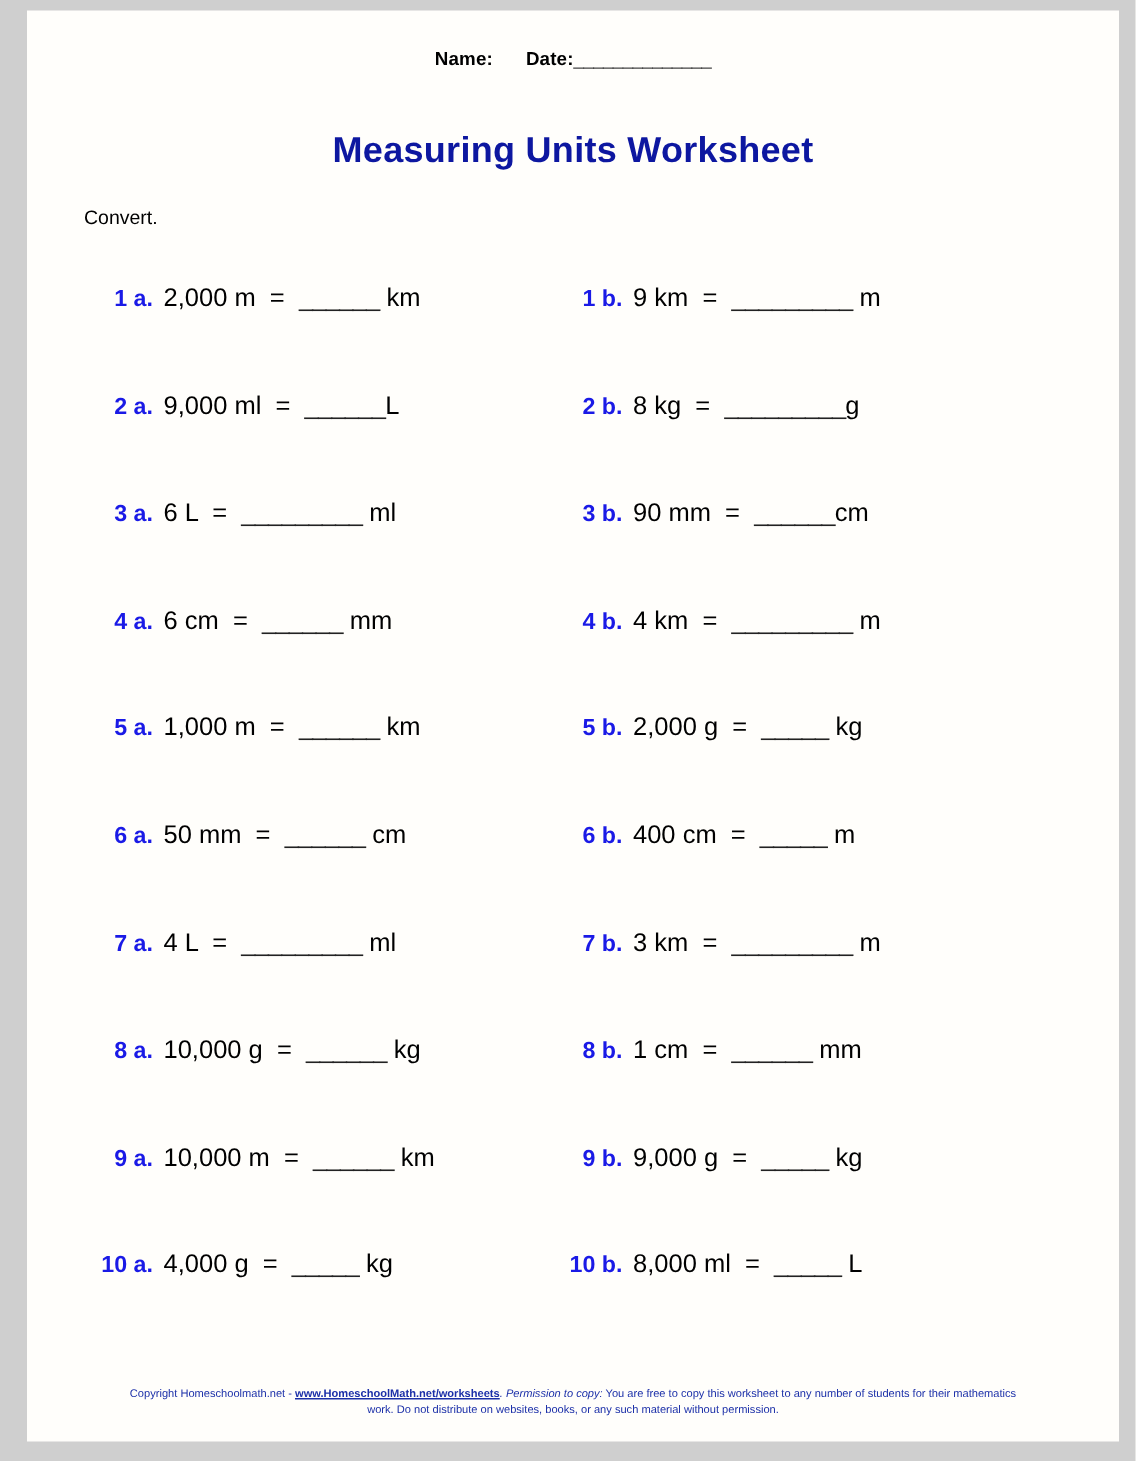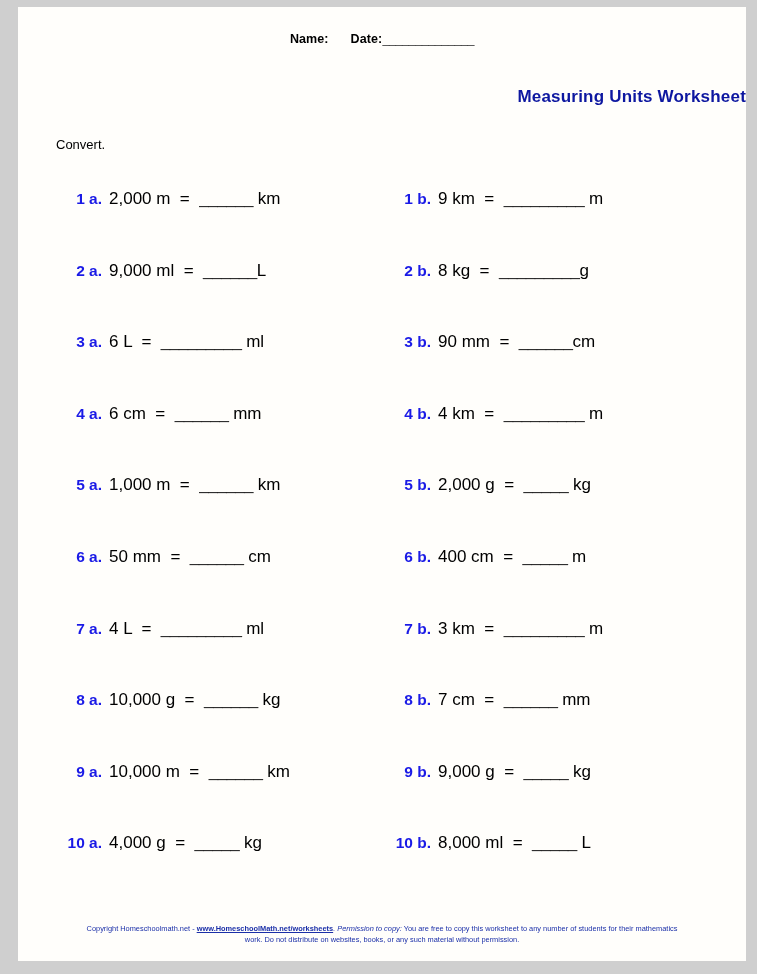--- a/index.html
+++ b/index.html
@@ -52,22 +52,22 @@
     display: inline-block;
     width: 22px;
   }
 
   
   #title {
     position: absolute;
     top: 80px;
     left: 0;
     width: 100%;
-    text-align: right;
-    font-size: 17px;
+    text-align: center;
+    font-size: 24px;
     font-weight: bold;
     color: #0d17a0;
     letter-spacing: 0.2px;
   }
 
   
   #instruction {
     position: absolute;
     top: 130px;
     left: 38px;
@@ -79,21 +79,20 @@
   #problems {
     position: absolute;
     top: 182px;
     left: 0;
     width: 100%;
   }
   .prow {
     display: flex;
     height: 71.6px;
     align-items: flex-start;
-    gap: 16px;
   }
   .cell {
     display: flex;
     align-items: baseline;
     font-size: 17px;
     color: #000;
     white-space: pre;
   }
   .cell-a {
     width: 330px;
@@ -242,21 +241,21 @@
       </div>
     </div>
 
     <div class="prow">
       <div class="cell cell-a">
         <span class="pnum">8 a.</span>
         <span class="pbody">10,000 g  =  </span><span class="blank">______</span><span> kg</span>
       </div>
       <div class="cell cell-b">
         <span class="pnum">8 b.</span>
-        <span class="pbody">7 cm  =  </span><span class="blank">______</span><span> mm</span>
+        <span class="pbody">1 cm  =  </span><span class="blank">______</span><span> mm</span>
       </div>
     </div>
 
     <div class="prow">
       <div class="cell cell-a">
         <span class="pnum">9 a.</span>
         <span class="pbody">10,000 m  =  </span><span class="blank">______</span><span> km</span>
       </div>
       <div class="cell cell-b">
         <span class="pnum">9 b.</span>

